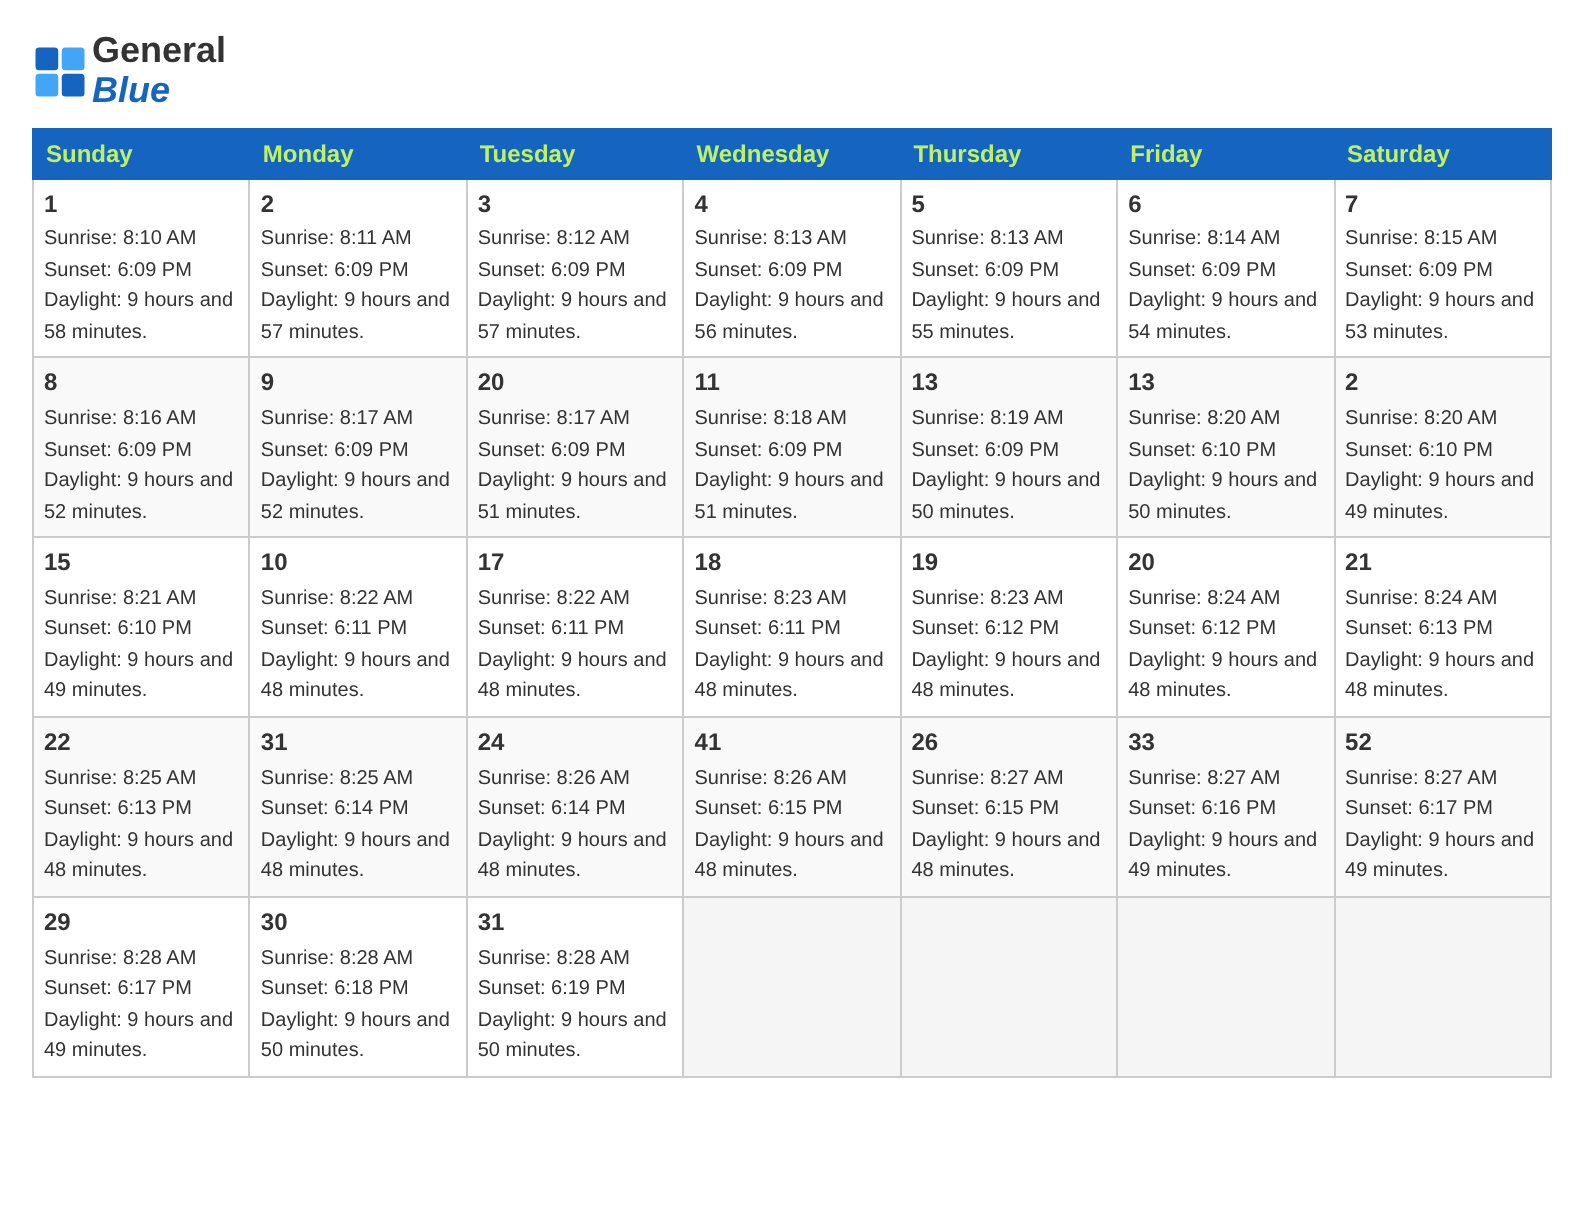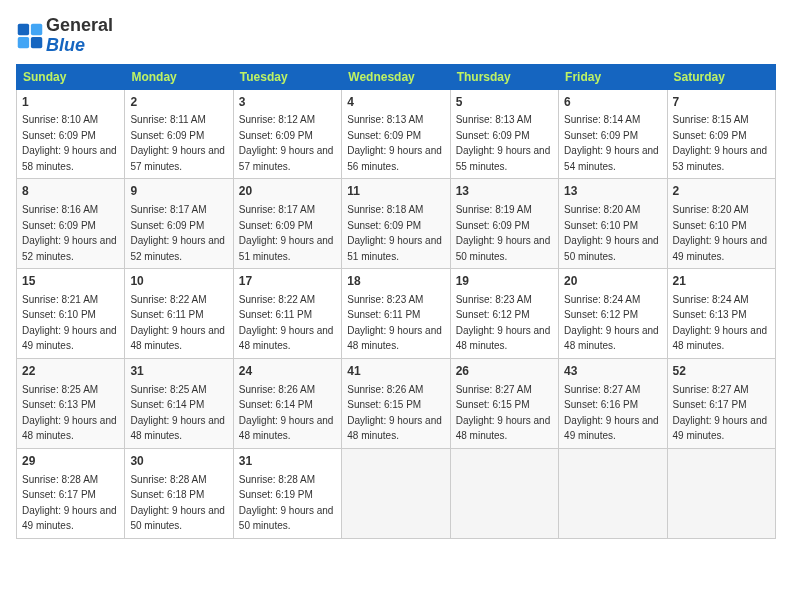--- a/index.html
+++ b/index.html
@@ -230,21 +230,21 @@
       </td>
           <td>
         <span class="day-num">41</span>
         <span class="day-info">Sunrise: 8:26 AM<br>Sunset: 6:15 PM<br>Daylight: 9 hours and 48 minutes.</span>
       </td>
           <td>
         <span class="day-num">26</span>
         <span class="day-info">Sunrise: 8:27 AM<br>Sunset: 6:15 PM<br>Daylight: 9 hours and 48 minutes.</span>
       </td>
           <td>
-        <span class="day-num">43</span>
+        <span class="day-num">33</span>
         <span class="day-info">Sunrise: 8:27 AM<br>Sunset: 6:16 PM<br>Daylight: 9 hours and 49 minutes.</span>
       </td>
           <td>
         <span class="day-num">52</span>
         <span class="day-info">Sunrise: 8:27 AM<br>Sunset: 6:17 PM<br>Daylight: 9 hours and 49 minutes.</span>
       </td>
         </tr>
         <tr>
           <td>
         <span class="day-num">29</span>

